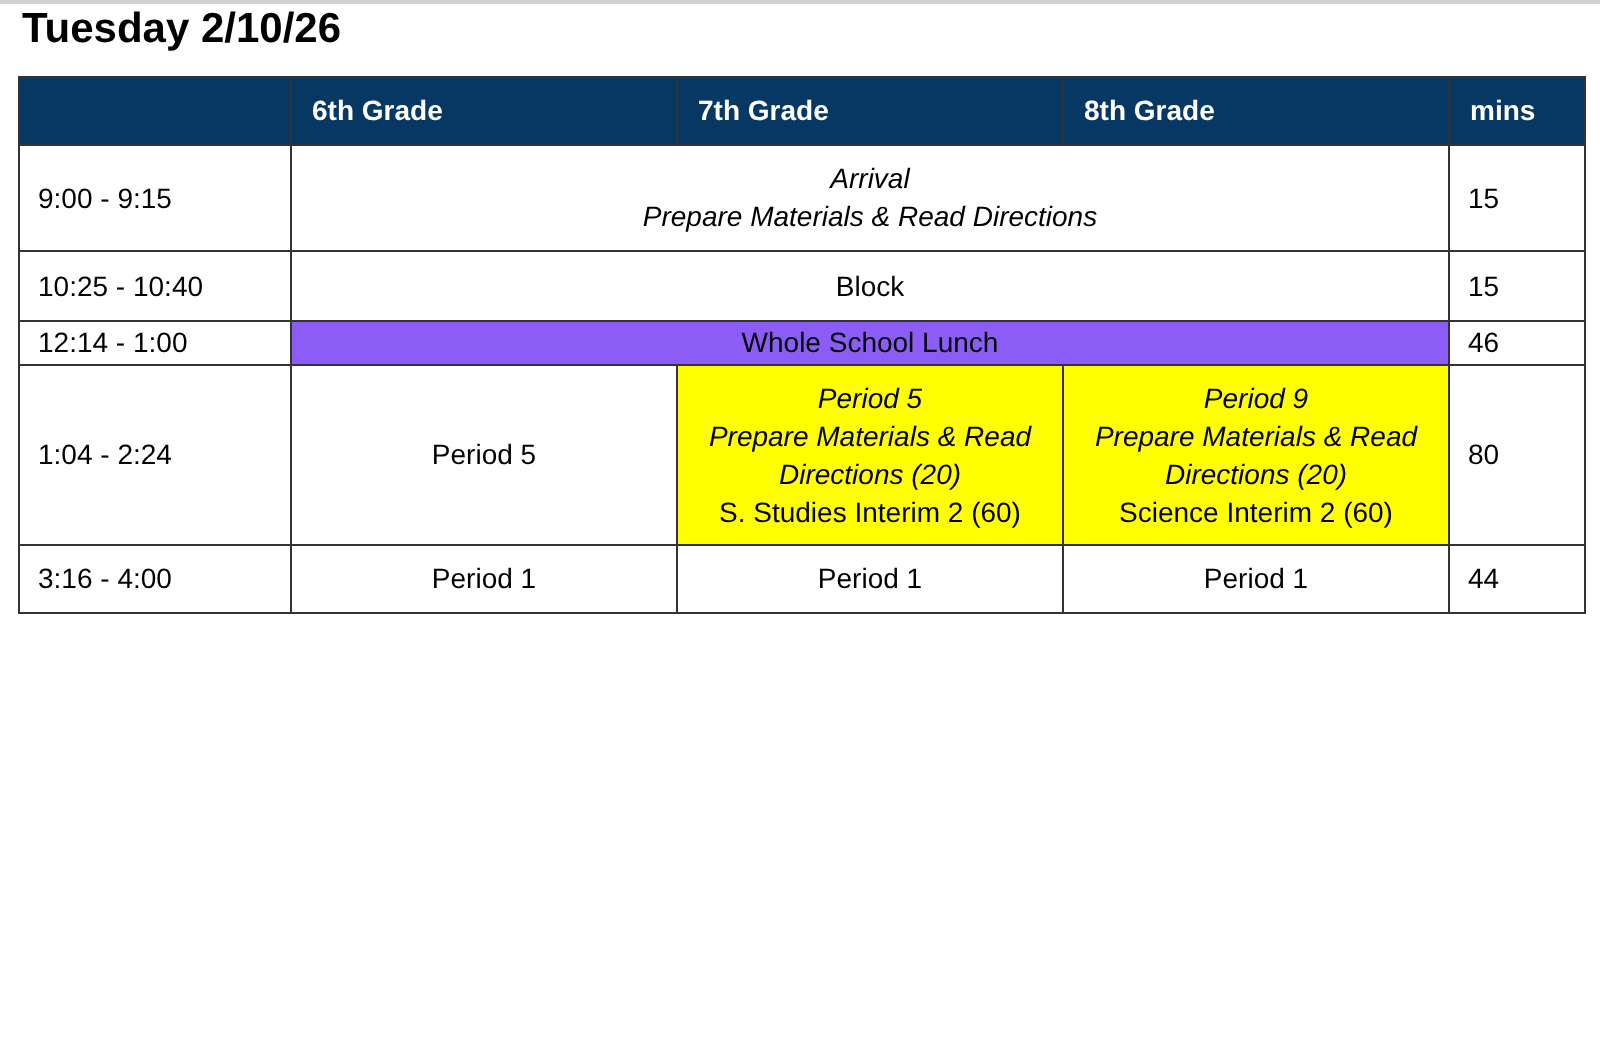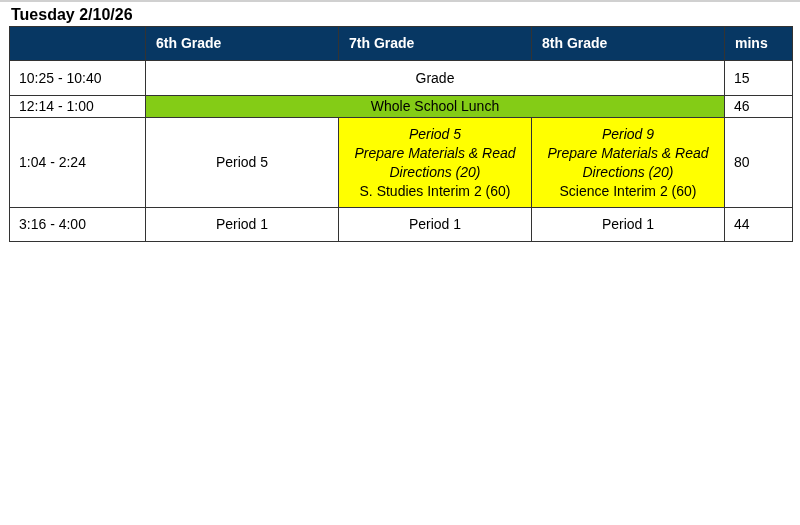--- a/index.html
+++ b/index.html
@@ -2,45 +2,45 @@
 <html><head>
   <meta charset="utf-8">
   <style>
     html, body { margin: 0; padding: 0; background: #ffffff; }
     body {
       width: 800px; height: 525px; overflow: hidden; position: relative;
       font-family: "Liberation Sans", sans-serif; color: #000;
     }
     .topline { position: absolute; left: 0; top: 0; width: 800px; height: 2px; background: #d0d0d0; }
     .title {
-      position: absolute; left: 11px; top: 4px; font-size: 16px; font-weight: bold; line-height: 22px;
+      position: absolute; left: 11px; top: 4px; font-size: 21px; font-weight: bold; line-height: 22px;
     }
     table.sched {
-      position: absolute; left: 9px; top: 26px;
+      position: absolute; left: 9px; top: 38px;
       border-collapse: collapse; table-layout: fixed;
       width: 783px;
       font-size: 14px;
     }
     table.sched td, table.sched th {
       border: 1px solid #333;
       padding: 0 9px;
       line-height: 19px;
       vertical-align: middle;
       overflow: hidden;
     }
     table.sched thead th {
       background: #073763; color: #ffffff; font-weight: bold; text-align: left;
       height: 33px; padding-left: 10px;
     }
     table.sched thead th.mins-h { font-weight: bold; }
     td.time { text-align: left; }
     td.mins { text-align: left; }
     td.center { text-align: center; }
     .yellow { background: #ffff00; }
-    .orange { background: #84cc16; }
+    .orange { background: #8b5cf6; }
     .it { font-style: italic; }
     .line { display: block; }
   </style>
 </head>
 <body>
 
 <div class="topline"></div>
 <div class="title">Tuesday 2/10/26</div>
 
 <table class="sched">
@@ -55,25 +55,33 @@
     <tr>
       <th></th>
       <th>6th Grade</th>
       <th>7th Grade</th>
       <th>8th Grade</th>
       <th class="mins-h">mins</th>
     </tr>
   </thead>
   <tbody>
 
+    <tr style="height:53px">
+      <td class="time">9:00 - 9:15</td>
+      <td class="center it" colspan="3">
+        <span class="line">Arrival</span>
+        <span class="line">Prepare Materials &amp; Read Directions</span>
+      </td>
+      <td class="mins">15</td>
+    </tr>
 
 
     <tr style="height:35px">
       <td class="time">10:25 - 10:40</td>
-      <td class="center" colspan="3">Grade</td>
+      <td class="center" colspan="3">Block</td>
       <td class="mins">15</td>
     </tr>
 
 
 
 
     <tr style="height:22px">
       <td class="time">12:14 - 1:00</td>
       <td class="center orange" colspan="3">Whole School Lunch</td>
       <td class="mins">46</td>

